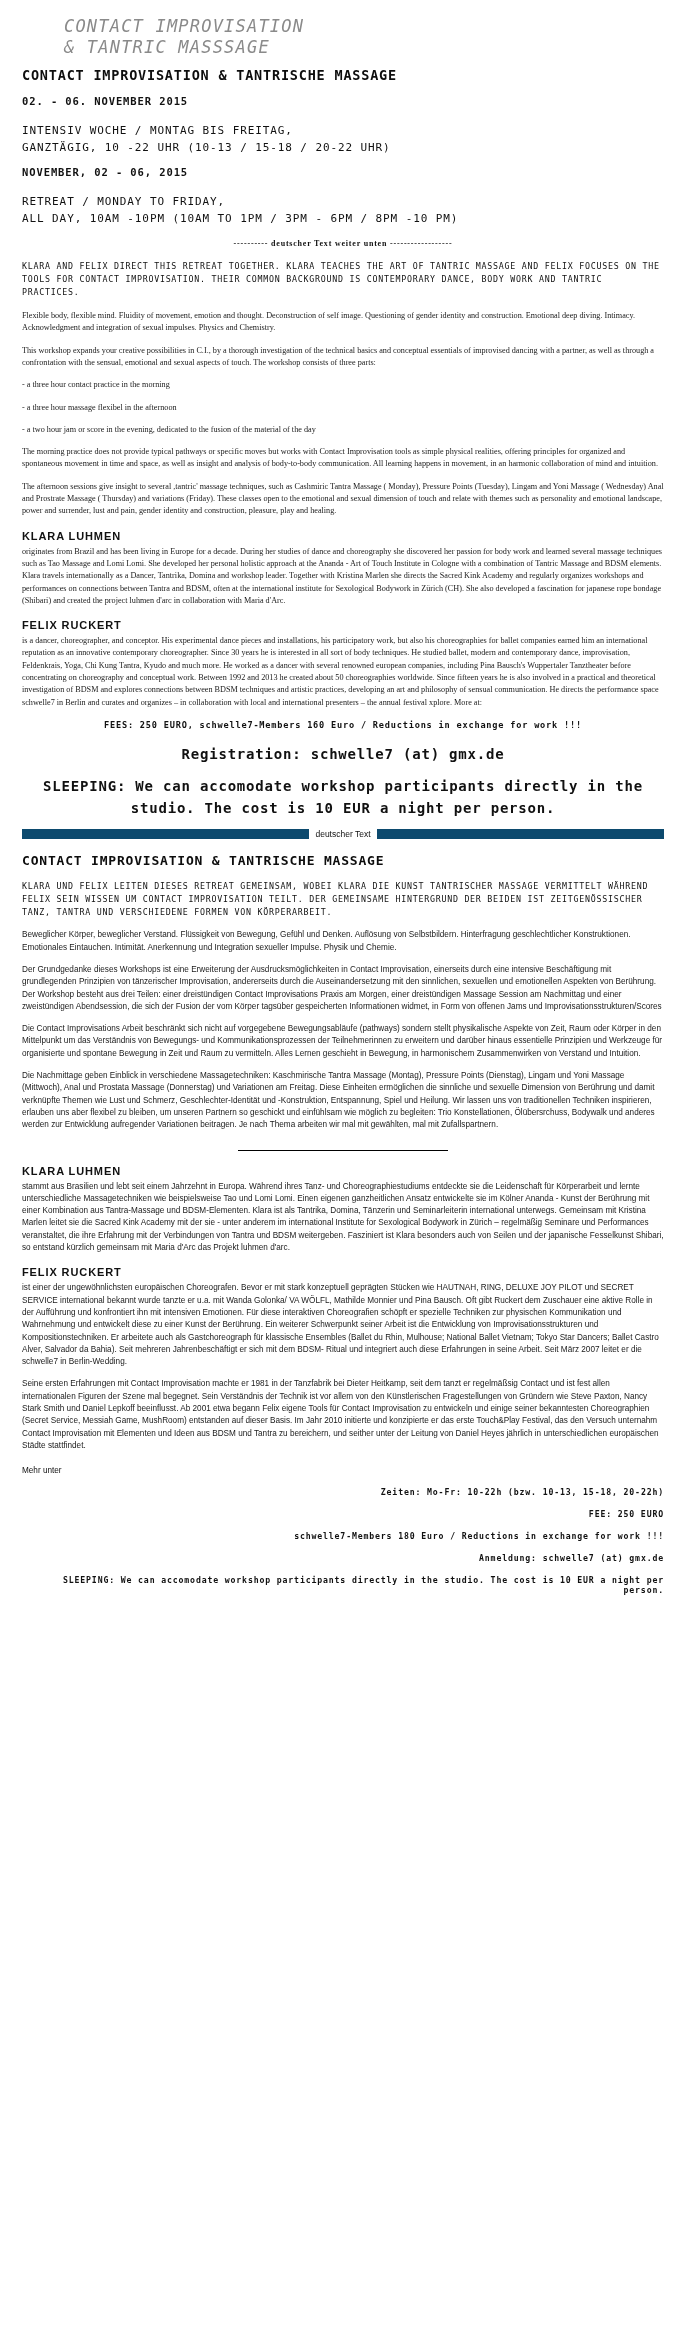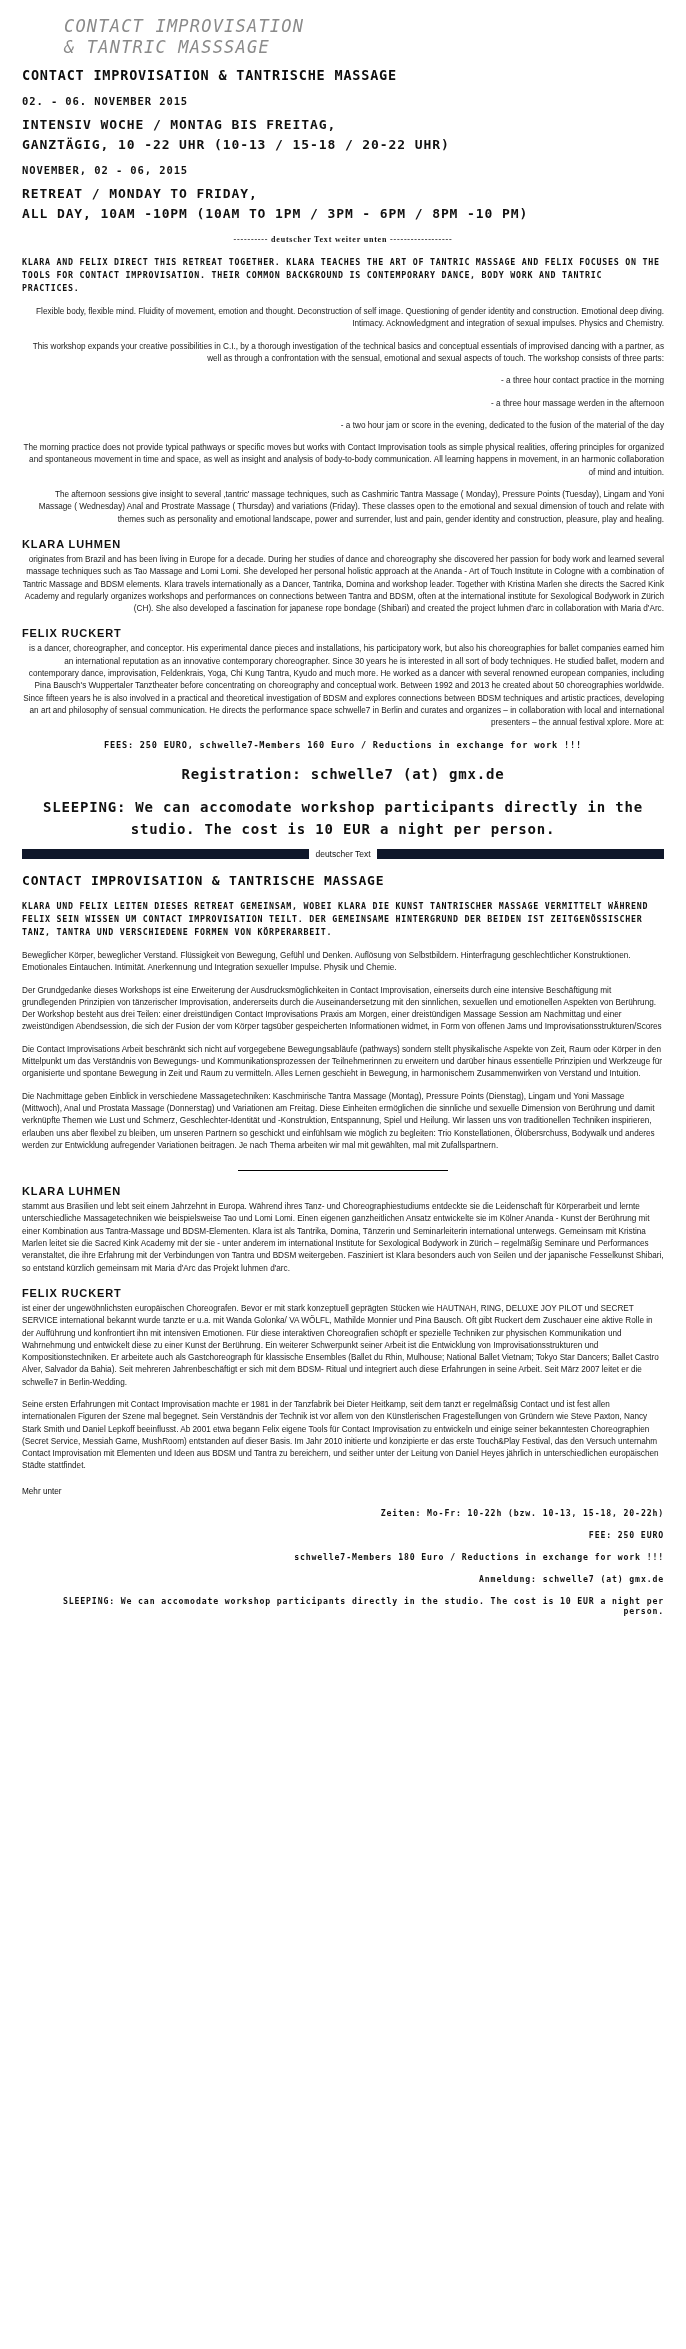--- a/index.html
+++ b/index.html
@@ -49,54 +49,55 @@
   .datehead {
     font-family: "DejaVu Sans Mono", monospace;
     font-size: 10.5px;
     font-weight: bold;
     letter-spacing: 0.9px;
     color: #111;
     margin: 0 0 2px 0;
   }
   .datesub {
     font-family: "DejaVu Sans Mono", monospace;
-    font-size: 13px;
-    font-weight: bold;
+    font-size: 11px;
+    font-weight: normal;
     letter-spacing: 0.9px;
     color: #111;
     line-height: 1.5;
-    margin: 8px 0 10px 0;
+    margin: 16px 0 10px 0;
   }
 
   .sep {
     font-family: Liberation Serif, serif;
     font-size: 8px;
     font-weight: bold;
     letter-spacing: 0.8px;
     text-align: center;
     margin: 12px 0 12px 0;
     color: #111;
   }
 
   .lead {
     font-family: "DejaVu Sans Mono", monospace;
     font-size: 8.3px;
-    font-weight: bold;
+    font-weight: normal;
     letter-spacing: 0.75px;
     line-height: 1.55;
     margin: 0 0 11px 0;
     color: #111;
   }
 
   p.body {
     font-size: 8.2px;
     line-height: 1.5;
     margin: 0 0 10px 0;
-    text-align: right;
+    text-align: left;
     color: #1a1a1a;
+    font-family: Liberation Serif, serif;
   }
   p.body.bullet { margin-bottom: 10px; }
 
   .subhead {
     font-family: Liberation Sans, sans-serif;
     font-size: 11px;
     font-weight: bold;
     letter-spacing: 0.9px;
     margin: 12px 0 4px 0;
     color: #111;
@@ -123,21 +124,21 @@
   .hr-short {
     border: 0;
     border-top: 1px solid #000;
     width: 210px;
     margin: 18px auto 14px auto;
   }
   .german-sep {
     font-size: 8.5px;
     text-align: center;
     margin: -16px 0 14px 0;
-    background: #0f172a;
+    background: #0c4a6e;
     display: block;
   }
   .german-sep span {
     background: #fff;
     padding: 0 6px;
   }
   .de-wrap { position: relative; }
 
   .german-body {
     font-size: 8.2px;
@@ -183,21 +184,21 @@
     <div>ALL DAY, 10AM -10PM (10AM TO 1PM / 3PM - 6PM / 8PM -10 PM)</div>
   </div>
 
   <div class="sep">---------- deutscher Text weiter unten ------------------</div>
 
   <div class="lead">KLARA AND FELIX DIRECT THIS RETREAT TOGETHER. KLARA TEACHES THE ART OF TANTRIC MASSAGE AND FELIX FOCUSES ON THE TOOLS FOR CONTACT IMPROVISATION. THEIR COMMON BACKGROUND IS CONTEMPORARY DANCE, BODY WORK AND TANTRIC PRACTICES.</div>
 
   <p class="body">Flexible body, flexible mind. Fluidity of movement, emotion and thought. Deconstruction of self image. Questioning of gender identity and construction. Emotional deep diving. Intimacy. Acknowledgment and integration of sexual impulses. Physics and Chemistry.</p>
   <p class="body">This workshop expands your creative possibilities in C.I., by a thorough investigation of the technical basics and conceptual essentials of improvised dancing with a partner, as well as through a confrontation with the sensual, emotional and sexual aspects of touch. The workshop consists of three parts:</p>
   <p class="body bullet">- a three hour contact practice in the morning</p>
-  <p class="body bullet">- a three hour massage werden in the afternoon</p>
+  <p class="body bullet">- a three hour massage flexibel in the afternoon</p>
   <p class="body bullet">- a two hour jam or score in the evening, dedicated to the fusion of the material of the day</p>
   <p class="body">The morning  practice does not provide typical pathways or specific moves but works with Contact Improvisation tools as simple physical realities, offering principles for organized and spontaneous movement in time and space, as well as insight and analysis of body-to-body communication. All learning happens in movement, in an harmonic collaboration of mind and intuition.</p>
   <p class="body">The afternoon sessions give insight to several ,tantric' massage techniques, such as Cashmiric Tantra Massage ( Monday), Pressure Points (Tuesday), Lingam and Yoni Massage ( Wednesday) Anal and Prostrate Massage ( Thursday) and variations (Friday). These classes open to the emotional and sexual dimension of touch and relate with themes such as personality and emotional landscape, power and surrender, lust and pain, gender identity and construction, pleasure, play and healing.</p>
 
   <div class="subhead">KLARA LUHMEN</div>
   <p class="body">originates from Brazil and has been living in Europe for a decade. During her studies of dance and choreography she discovered her passion for body work and learned several massage techniques such as Tao Massage and Lomi Lomi. She developed her personal holistic approach at the Ananda - Art of Touch Institute in Cologne with a combination of Tantric Massage and BDSM elements. Klara travels internationally as a Dancer, Tantrika, Domina and workshop leader. Together with Kristina Marlen she directs the Sacred Kink Academy and regularly organizes workshops and performances on connections between Tantra and BDSM, often at the international institute for Sexological Bodywork in Zürich (CH). She also developed a fascination for japanese rope bondage (Shibari) and created the project luhmen d'arc in collaboration with Maria d'Arc.</p>
 
   <div class="subhead">FELIX RUCKERT</div>
   <p class="body">is a dancer, choreographer, and conceptor. His experimental dance pieces and installations, his participatory work, but also his choreographies for ballet companies earned him an international reputation as an innovative contemporary choreographer. Since 30 years he is interested in all sort of body techniques. He studied ballet, modern and contemporary dance, improvisation, Feldenkrais, Yoga, Chi Kung Tantra, Kyudo and much more. He worked as a dancer with several renowned european companies, including Pina Bausch's Wuppertaler Tanztheater before concentrating on choreography and conceptual work. Between 1992 and 2013 he created about 50 choreographies worldwide. Since fifteen years he is also involved in a practical and theoretical investigation of BDSM and explores connections between BDSM techniques and artistic practices, developing an art and philosophy of sensual communication. He directs the performance space schwelle7 in Berlin and curates and organizes – in collaboration with local and international presenters – the annual festival xplore. More at:</p>
 

